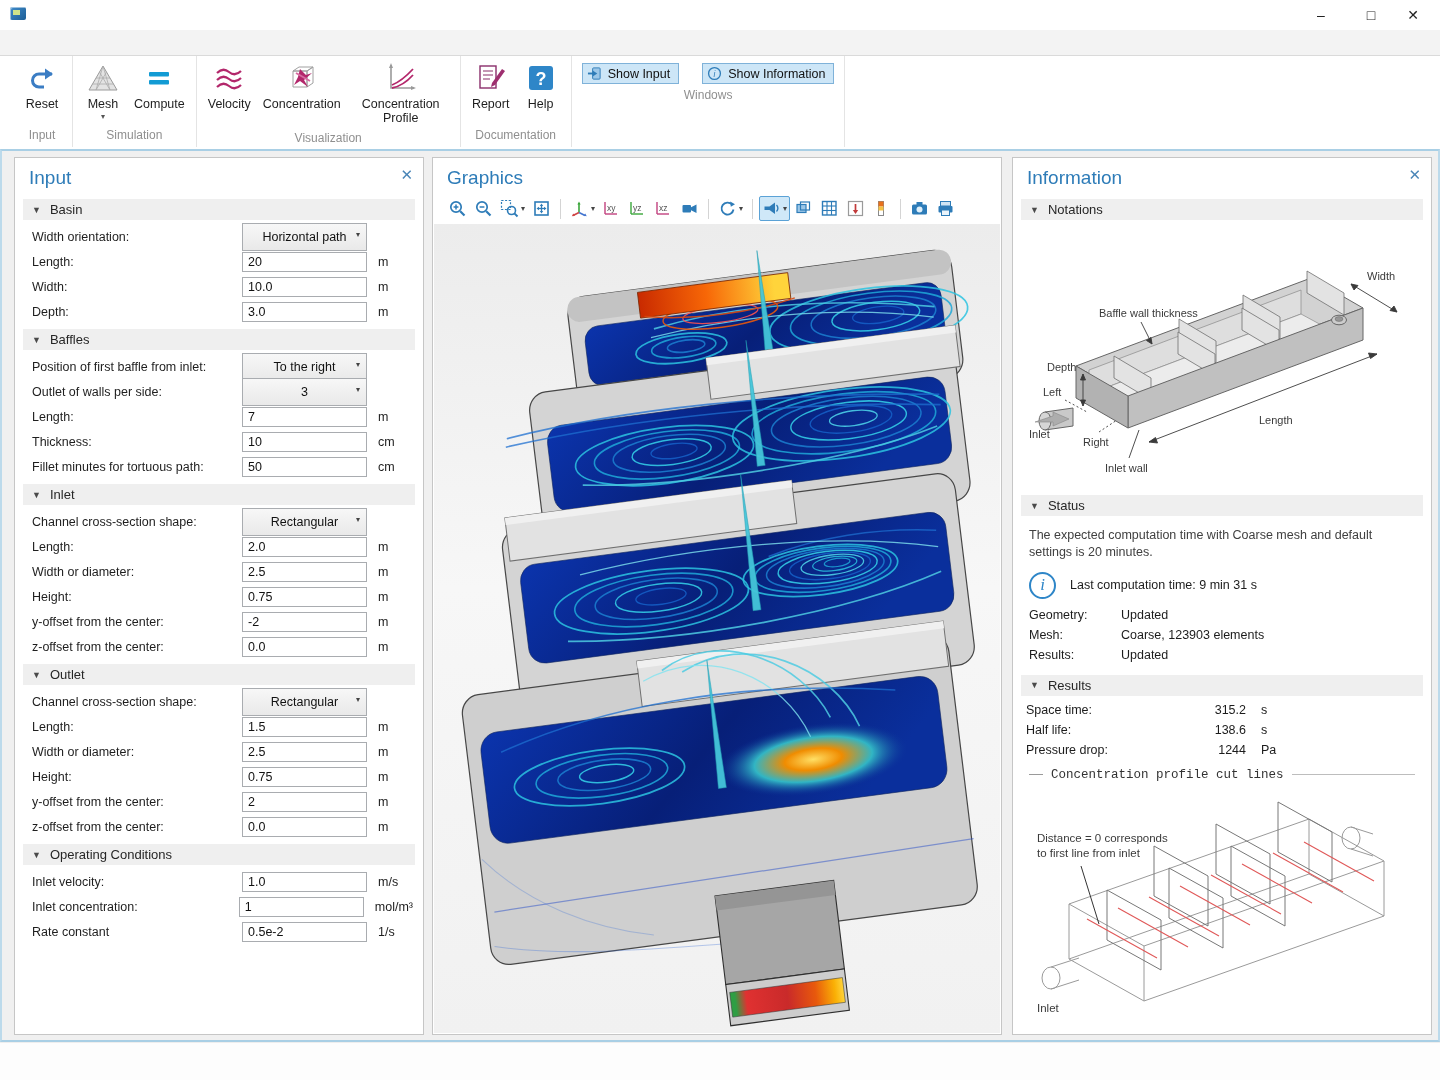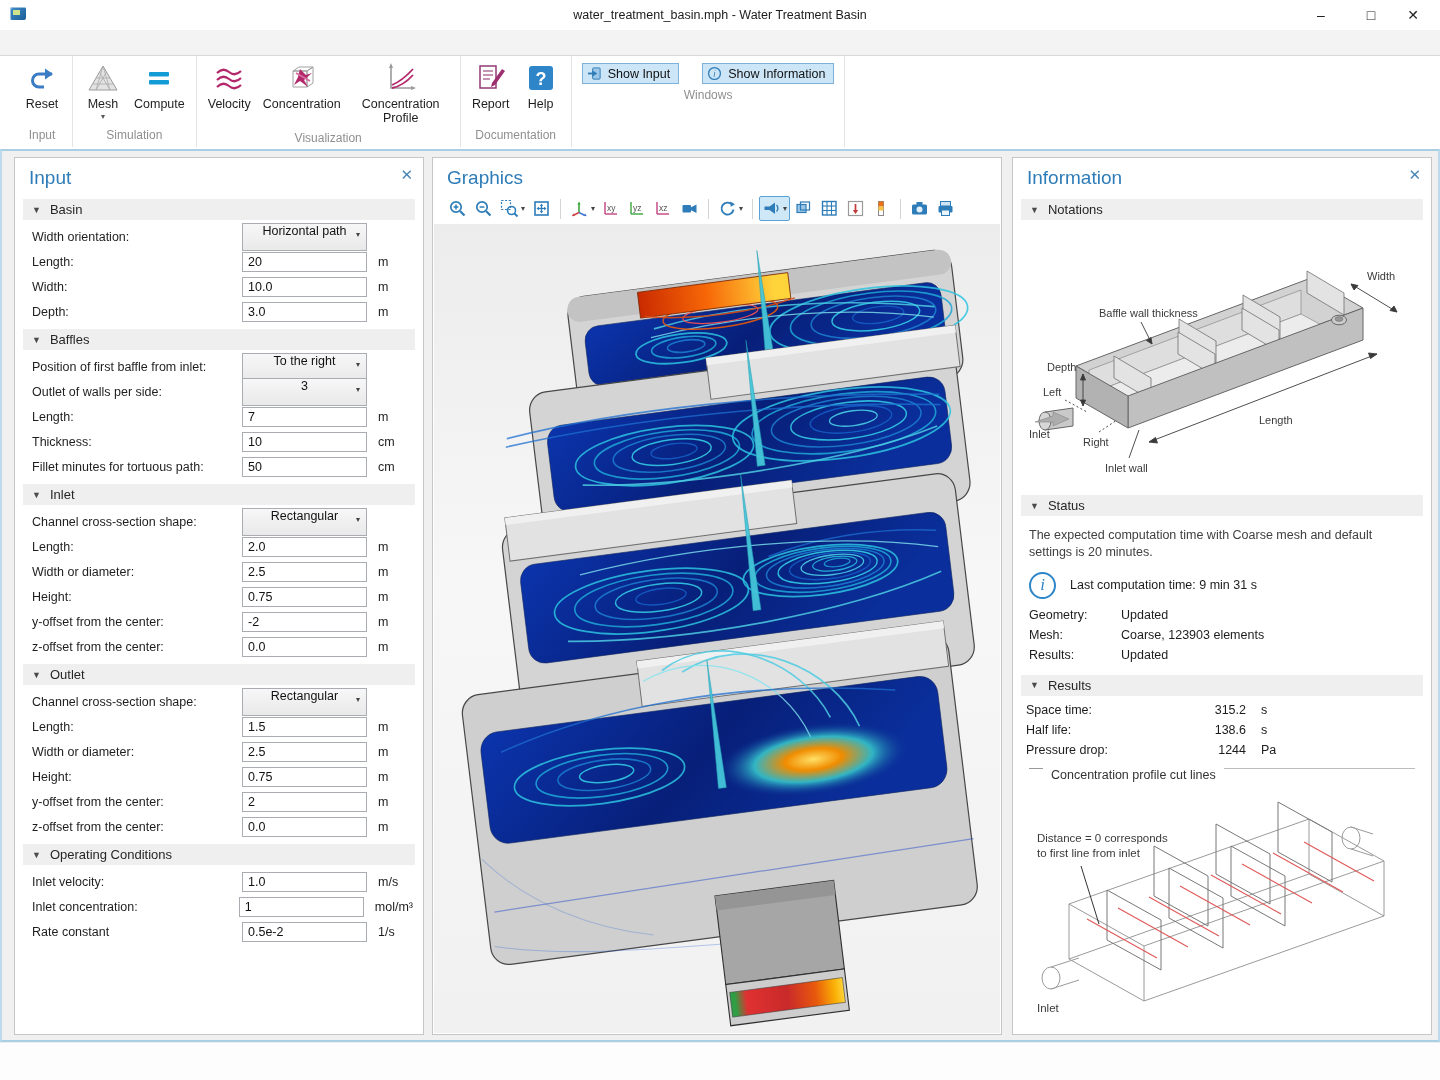--- a/index.html
+++ b/index.html
@@ -42,21 +42,21 @@
   #graphics-panel { left:430px; width:570px; }
   #info-panel { left:1010px; width:420px; }
   .ptitle { font-size:19px; color:#2e7cb8; padding:9px 14px 5px; }
   .pclose { position:absolute; right:10px; top:10px; font-size:15px; color:#4a86b8; line-height:14px; cursor:default; }
 
   .shead { margin:5px 8px 4px; background:#efefef; padding:3px 9px; font-size:13px; color:#262626; display:flex; align-items:center; gap:9px; }
   .shead .tri { font-size:9px; color:#4a4a4a; }
   .frow { display:flex; align-items:center; height:25px; padding:0 10px 0 17px; }
   .flabel { width:210px; font-size:12.5px; color:#1e1e1e; }
   .frow input { width:125px; height:20px; border:1px solid #a9acb0; font-size:12.5px; padding:0 5px; font-family:"Liberation Sans",sans-serif; color:#111; }
-  .selbox { width:125px; height:28px; background:linear-gradient(#f7f7f7,#e9e9e9); border:1px solid #a9acb0; display:flex; justify-content:center; font-size:12.5px; color:#111; position:relative; }
+  .selbox { width:125px; height:28px; background:linear-gradient(#f7f7f7,#e9e9e9); border:1px solid #a9acb0; display:flex; align-items:center; justify-content:center; font-size:12.5px; color:#111; position:relative; }
   .selbox .arr { position:absolute; right:6px; top:6px; font-size:8px; color:#444; }
   .unit { margin-left:11px; font-size:12.5px; color:#1e1e1e; white-space:nowrap; }
 
   
   #gfx-toolbar { display:flex; align-items:center; gap:1px; padding:2px 8px 3px 12px; }
   .tbtn { display:flex; align-items:center; padding:2px; border:1px solid transparent; border-radius:2px; }
   .tbtn svg { width:19px; height:19px; display:block; }
   .tbtn .dd { font-size:8px; color:#444; margin-left:2px; }
   .tbtn.sel { background:#cfe8f8; border-color:#5ba2d6; }
   .tsep { width:1px; height:20px; background:#d4d4d4; margin:0 5px; }
@@ -72,35 +72,34 @@
   .sl3 { fill:none; stroke:#7fe3f0; stroke-width:1.2; opacity:.8; }
 
   
   .note-text { font-size:12.5px; color:#404040; padding:7px 16px 2px; line-height:1.35; }
   #lastcomp { display:flex; align-items:center; gap:14px; padding:9px 16px 6px; font-size:12.5px; color:#1c1c1c; }
   #info-i { width:27px; height:27px; border:2px solid #2e86c8; border-radius:50%; color:#2e86c8; font-family:"Liberation Serif",serif; font-style:italic; font-size:17px; display:flex; align-items:center; justify-content:center; }
   .srow { display:flex; padding:3px 16px; font-size:12.5px; color:#1c1c1c; }
   .srow .sl-lab { width:92px; }
   .rrow { display:flex; padding:3px 13px; font-size:12.5px; color:#1c1c1c; }
   .rrow .rl { width:158px; } .rrow .rv { width:62px; text-align:right; } .rrow .ru { padding-left:15px; }
-  #cutlegend { display:flex; align-items:flex-start; gap:8px; margin:8px 16px 2px; font-size:12.5px; color:#333; }
+  #cutlegend { display:flex; align-items:center; gap:8px; margin:8px 16px 2px; font-size:12.5px; color:#333;font-family:Liberation Mono, monospace; }
   #cutlegend .dash { width:14px; height:1px; background:#9a9a9a; }
   #cutlegend .rule { flex:1; height:1px; background:#bdbdbd; }
   svg text { font-family:"Liberation Sans",sans-serif; }
 
   #footer { position:absolute; left:0; top:1042px; width:100%; height:38px; background:#fdfdfd; border-top:1px solid #eee; }
 </style>
 </head>
 <body>
 
 <div id="app">
 
   <div id="titlebar">
     <div id="app-icon"></div>
-    <div id="win-title">water_treatment_basin.mph - Water Treatment Basin</div>
     <div class="winctl" id="min-btn">–</div>
     <div class="winctl" id="max-btn">□</div>
     <div class="winctl" id="close-btn">✕</div>
   </div>
 
   <div id="tabstrip">
     <div class="tab file">File</div>
     <div class="tab home">Home</div>
   </div>
 

